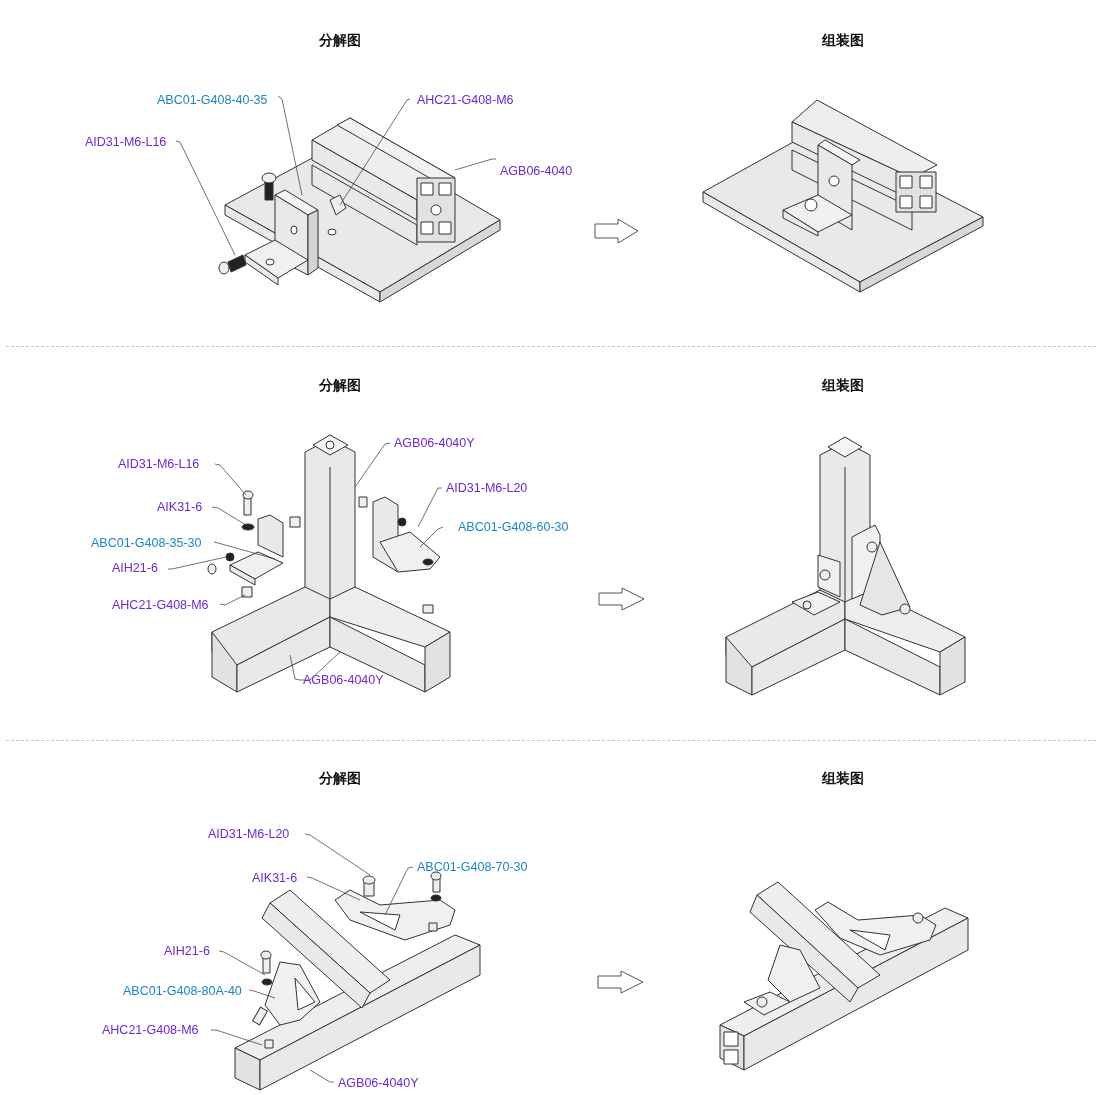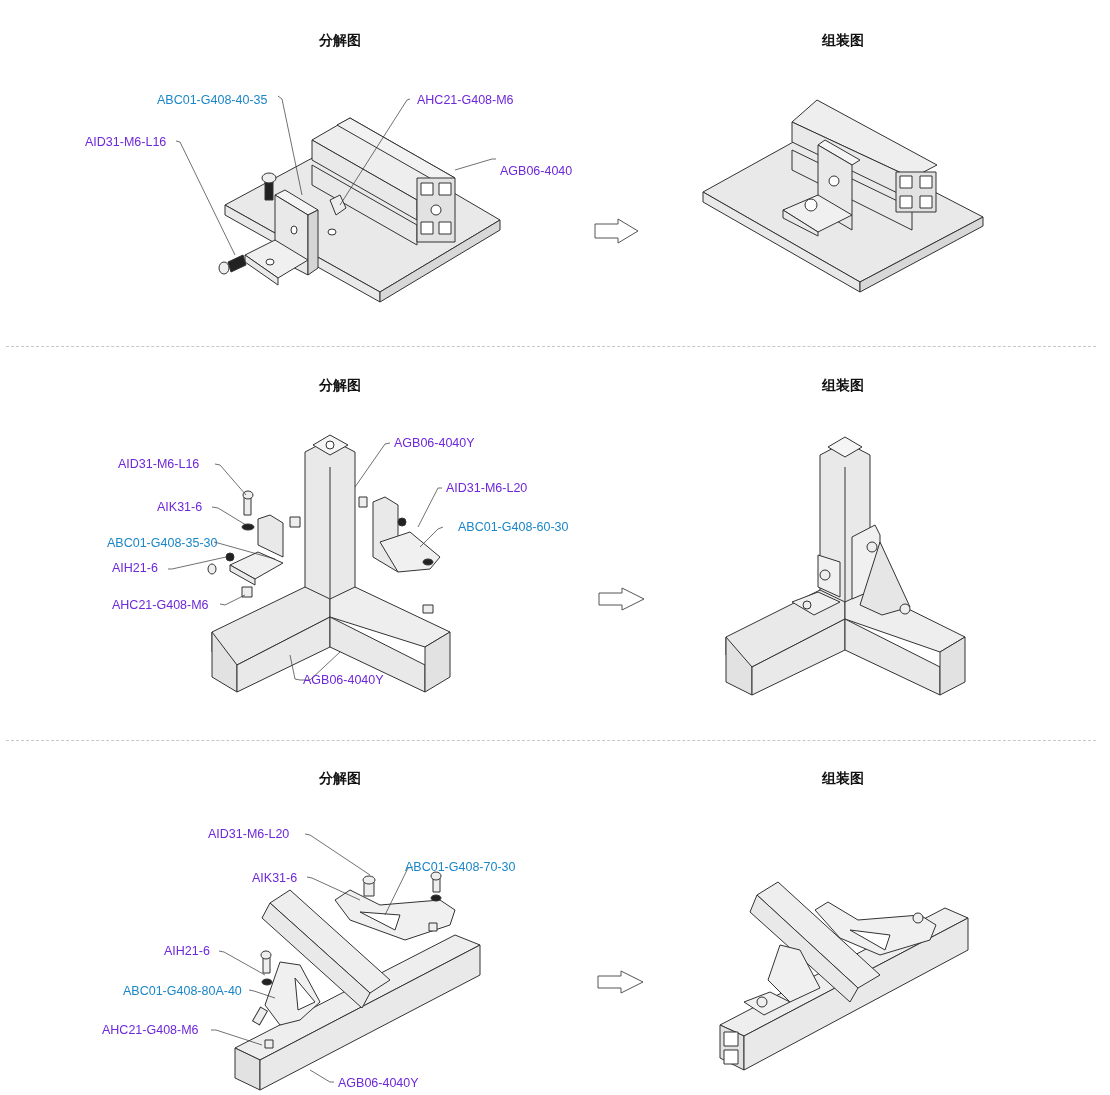--- a/index.html
+++ b/index.html
@@ -148,21 +148,21 @@
       <polyline points="220,257 225,258 245,248"></polyline>
       <polyline points="390,96 385,97 355,140"></polyline>
       <polyline points="442,141 438,141 418,180"></polyline>
       <polyline points="443,180 438,182 420,200"></polyline>
       <polyline points="300,333 295,332 290,308"></polyline>
       <polyline points="300,333 310,333 340,305"></polyline>
     </g>
   </svg>
   <div class="lbl" style="left:118px; top:110px;">AID31-M6-L16</div>
   <div class="lbl" style="left:157px; top:153px;">AIK31-6</div>
-  <div class="lbl blue" style="left:107px; top:189px;">ABC01-G408-35-30</div>
+  <div class="lbl blue" style="left:91px; top:189px;">ABC01-G408-35-30</div>
   <div class="lbl" style="left:112px; top:214px;">AIH21-6</div>
   <div class="lbl" style="left:112px; top:251px;">AHC21-G408-M6</div>
   <div class="lbl" style="left:394px; top:89px;">AGB06-4040Y</div>
   <div class="lbl" style="left:446px; top:134px;">AID31-M6-L20</div>
   <div class="lbl blue" style="left:446px; top:173px;margin-left:12px;">ABC01-G408-60-30</div>
   <div class="lbl" style="left:303px; top:326px;">AGB06-4040Y</div>
 
   <svg class="arrow" style="left:598px; top:240px;" width="48" height="24">
     <polygon points="1,6 24,6 24,1 46,12 24,23 24,18 1,18" fill="#fff" stroke="#555" stroke-width="1"></polygon>
   </svg>
@@ -229,21 +229,21 @@
       <polyline points="307,137 312,138 360,160"></polyline>
       <polyline points="413,127 408,128 385,175"></polyline>
       <polyline points="219,211 224,212 265,235"></polyline>
       <polyline points="249,250 254,251 275,258"></polyline>
       <polyline points="211,290 216,290 262,305"></polyline>
       <polyline points="334,342 330,342 310,330"></polyline>
     </g>
   </svg>
   <div class="lbl" style="left:208px; top:87px;">AID31-M6-L20</div>
   <div class="lbl" style="left:252px; top:131px;">AIK31-6</div>
-  <div class="lbl blue" style="left:405px; top:120px;">ABC01-G408-70-30</div>
+  <div class="lbl blue" style="left:417px; top:120px;">ABC01-G408-70-30</div>
   <div class="lbl" style="left:164px; top:204px;">AIH21-6</div>
   <div class="lbl blue" style="left:123px; top:244px;">ABC01-G408-80A-40</div>
   <div class="lbl" style="left:102px; top:283px;">AHC21-G408-M6</div>
   <div class="lbl" style="left:338px; top:336px;">AGB06-4040Y</div>
 
   <svg class="arrow" style="left:597px; top:230px;" width="48" height="24">
     <polygon points="1,6 24,6 24,1 46,12 24,23 24,18 1,18" fill="#fff" stroke="#555" stroke-width="1"></polygon>
   </svg>
 
   <svg class="art" width="1110" height="355">

